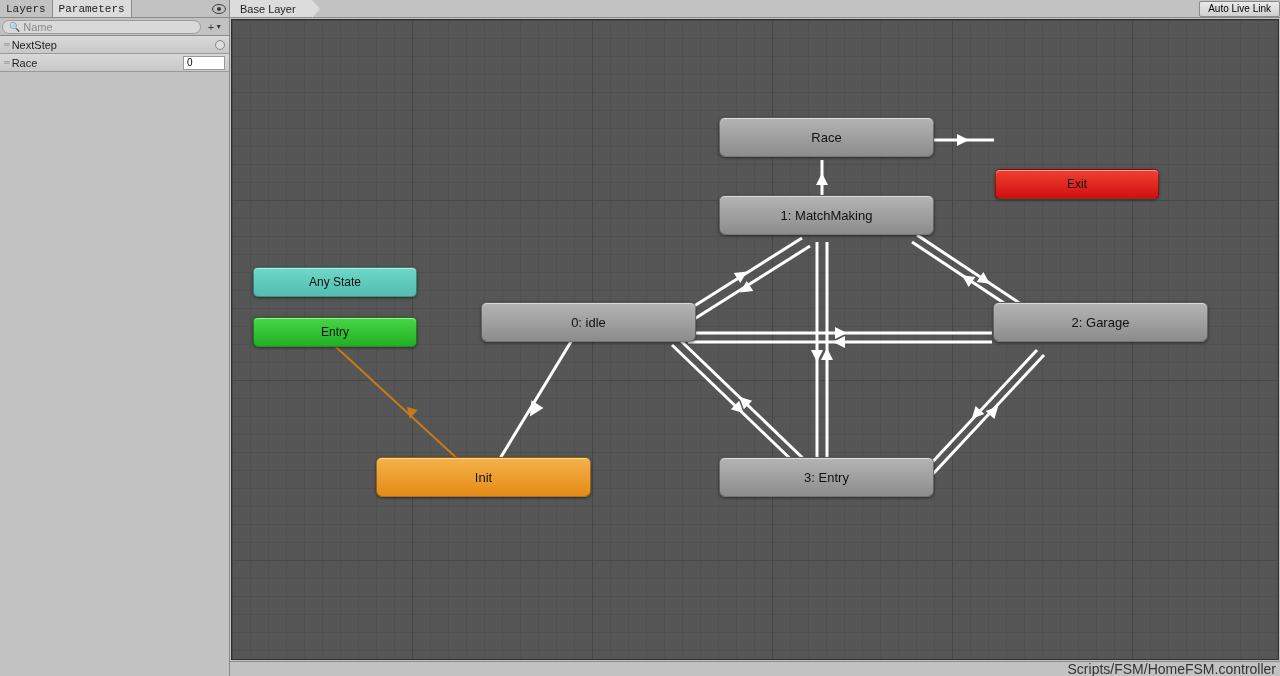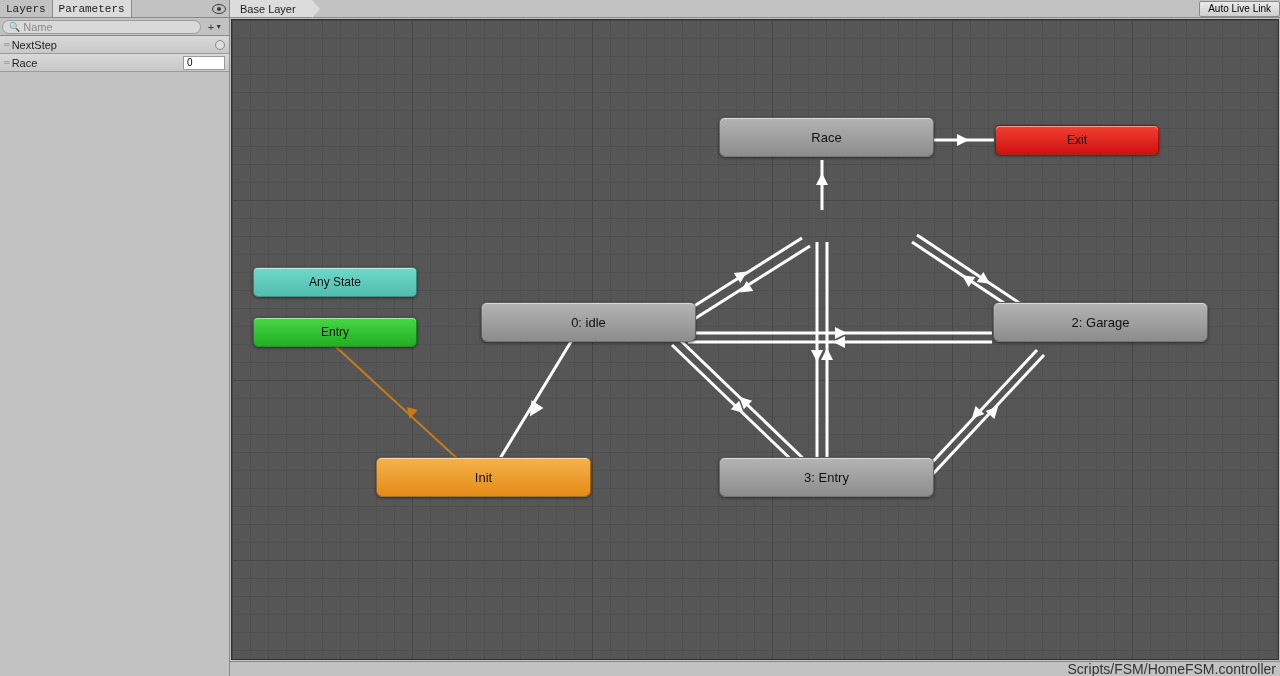--- a/index.html
+++ b/index.html
@@ -172,21 +172,21 @@
     box-shadow:inset 0 1px 0 rgba(255,255,255,.5),
                0 1px 3px rgba(0,0,0,.5);
     border:1px solid rgba(0,0,0,.35);
     background:linear-gradient(#b4b4b4,#8c8c8c);
     cursor:pointer;
   }
   .node.small { width:164px; height:30px; font-size:12px; border-radius:5px;}
   .node.teal { background:linear-gradient(#6fd9c8,#52bdb0); }
   .node.green { background:linear-gradient(#46d646,#22b022); }
   .node.orange { background:linear-gradient(#f5b24a,#e58b17); }
-  .node.red { background:linear-gradient(#f04030,#d01010); color:#111;}
+  .node.red { background:linear-gradient(#f04030,#d01010); color:#111;margin-top:44px;}
   .node.red .txt{color:#111;}
 
   .status-bar {
     height:15px;
     background:#c2c2c2;
     border-top:1px solid #8a8a8a;
     display:flex;align-items:center;
     justify-content:flex-end;
     padding:0 4px;
     font-size:14px;color:#333;
@@ -297,20 +297,23 @@
       <div class="node orange" style="left:144px;top:437px">
           <span class="txt">Init</span>
         </div>
       <div class="node small green" style="left:21px;top:297px">
           <span class="txt">Entry</span>
         </div>
 
       <div class="node" style="left:249px;top:282px">
           <span class="txt">0: idle</span>
         </div>
+      <div class="node" style="left:487px;top:175px">
+          <span class="txt">1: MatchMaking</span>
+        </div>
       <div class="node" style="left:761px;top:282px">
           <span class="txt">2: Garage</span>
         </div>
       <div class="node" style="left:487px;top:437px">
           <span class="txt">3: Entry</span>
         </div>
 
       <div class="node" style="left:487px;top:97px">
           <span class="txt">Race</span>
         </div>

